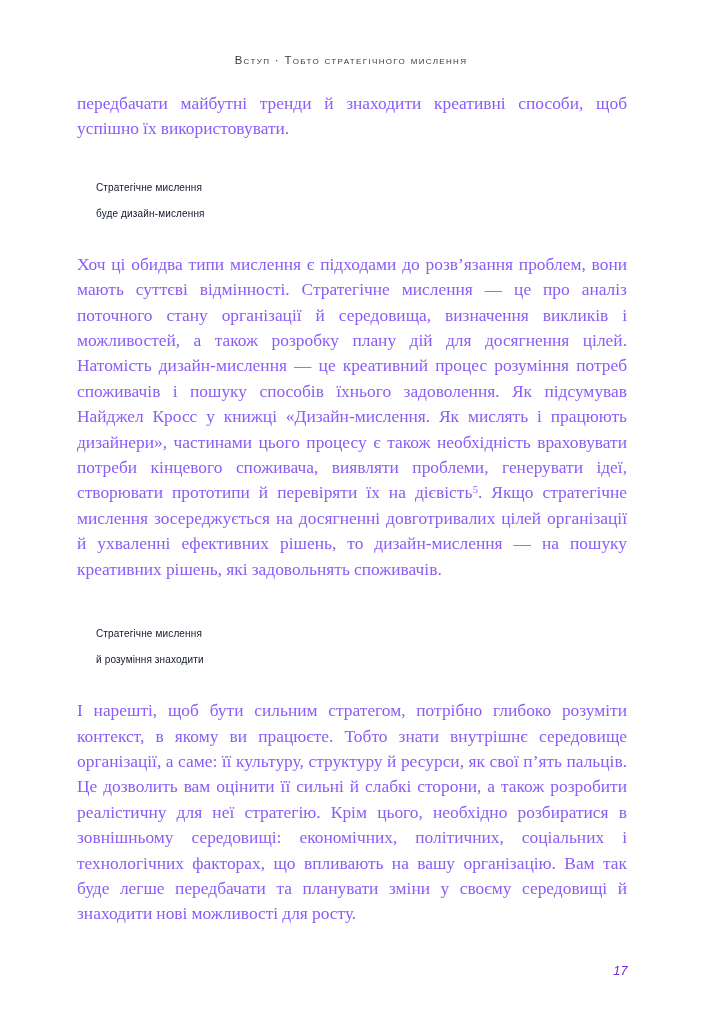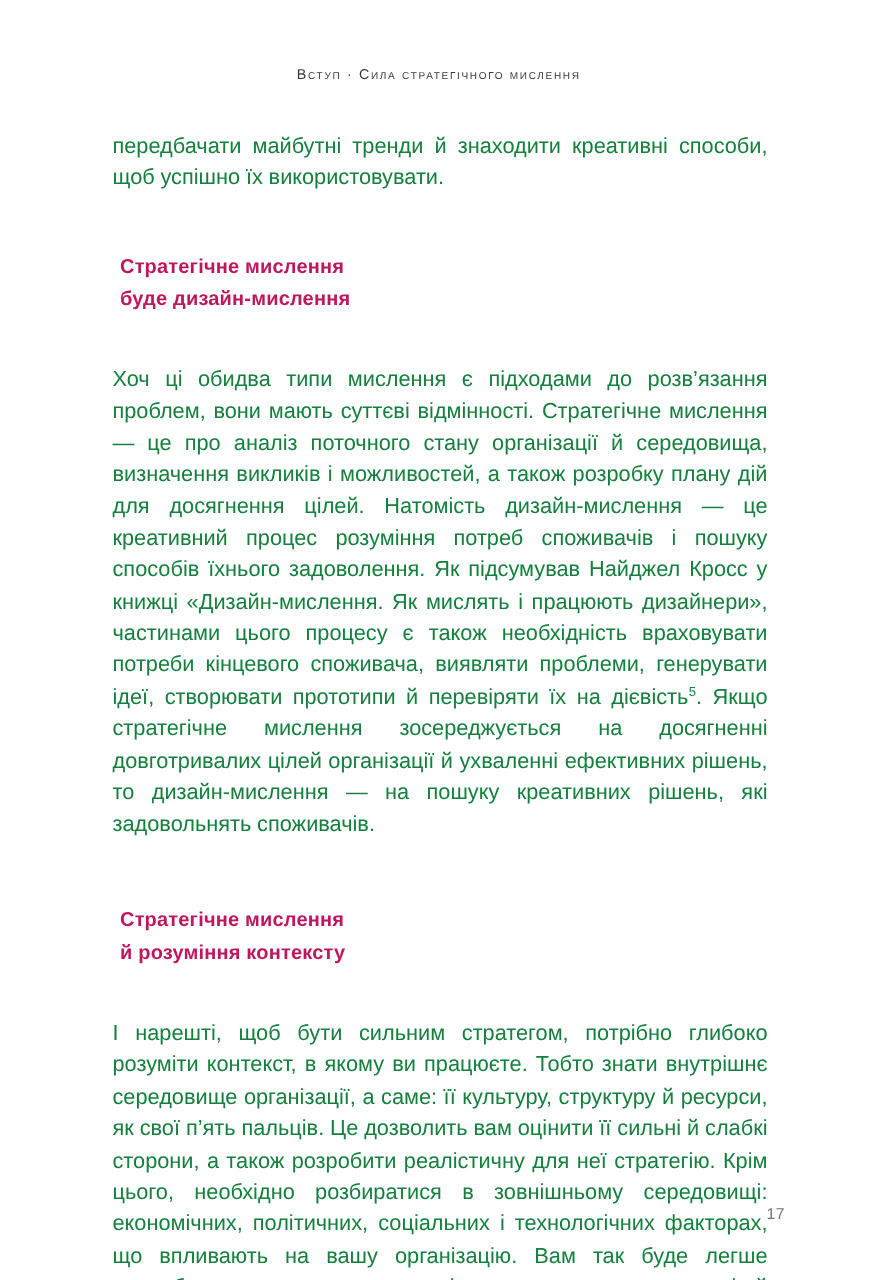--- a/index.html
+++ b/index.html
@@ -45,97 +45,98 @@
 
   
   .column {
     position: absolute;
     left: 74px;
     top: 88px;
     width: 556px;
   }
 
   p.body-par {
-    margin: 16px;
-    font-family: Liberation Sans, sans-serif;
+    margin: 3px;
+    font-family: Liberation Serif, serif;
     font-size: 17.4px;
     line-height: 25.4px;
     text-align: justify;
     text-justify: inter-word;
     word-spacing: -0.2px;
     hyphens: manual;
-    color: #15803d;
+    color: #8b5cf6;
   }
 
   p.body-par.indent {
     text-indent: 27px;
   }
 
   .gap-after-lead { height: 30px; }
 
   h2.section-head {
     margin: 0;
     padding-left: 22px;
     font-family: "Liberation Sans", sans-serif;
-    font-weight: bold;
-    font-size: 16px;
+    font-weight: normal;
+    font-size: 10px;
     line-height: 26px;
     letter-spacing: 0.15px;
-    color: #be185d;
+    color: #0f172a;
   }
   h2.section-head .line { display: block; white-space: nowrap; }
 
   .space-head-to-par { height: 22px; }
   .space-par-to-head { height: 36px; }
 
   sup.fn {
     font-size: 10.5px;
     line-height: 0;
     vertical-align: 0.55em;
     margin-left: 0.3px;
   }
 
   
   .folio {
     position: absolute;
     right: 78px;
     bottom: 46px;
     font-family: "Liberation Sans", sans-serif;
     font-size: 12.6px;
-    color: #737373;
+    color: #6d28d9;
     letter-spacing: 0.4px;
+    font-style: italic;
   }
 </style>
 </head>
 <body>
 
 <div class="page">
 
-  <div class="running-head">Вступ · Сила стратегічного мислення</div>
+  <div class="running-head">Вступ · Тобто стратегічного мислення</div>
 
   <div class="column">
 
     <p class="body-par">передбачати майбутні тренди й знаходити креативні способи, щоб успішно їх використовувати.</p>
 
     <div class="gap-after-lead"></div>
 
     <h2 class="section-head">
       <span class="line">Стратегічне мислення</span>
       <span class="line">буде дизайн-мислення</span>
     </h2>
 
     <div class="space-head-to-par"></div>
 
     <p class="body-par"><span>Хоч ці обидва типи мислення є підходами до розв’язання проблем, вони мають суттєві відмінності. Стратегічне мислення — це про аналіз поточного стану організації й середовища, визначення викликів і можливостей, а також розробку плану дій для досягнення цілей. Натомість дизайн-мислення — це креативний процес розуміння потреб споживачів і пошуку способів їхнього задоволення. Як підсумував Найджел Кросс у книжці «Дизайн-мислення. Як мислять і працюють дизайнери», частинами цього процесу є також необхідність враховувати потреби кінцевого споживача, виявляти проблеми, генерувати ідеї, створювати прототипи й перевіряти їх на дієвість</span><sup class="fn">5</sup><span>. Якщо стратегічне мислення зосереджується на досягненні довготривалих цілей організації й ухваленні ефективних рішень, то дизайн-мислення — на пошуку креативних рішень, які задовольнять споживачів.</span></p>
 
     <div class="space-par-to-head"></div>
 
     <h2 class="section-head">
       <span class="line">Стратегічне мислення</span>
-      <span class="line">й розуміння контексту</span>
+      <span class="line">й розуміння знаходити</span>
     </h2>
 
     <div class="space-head-to-par"></div>
 
     <p class="body-par">І нарешті, щоб бути сильним стратегом, потрібно глибоко розуміти контекст, в якому ви працюєте. Тобто знати внутрішнє середовище організації, а саме: її культуру, структуру й ресурси, як свої п’ять пальців. Це дозволить вам оцінити її сильні й слабкі сторони, а також розробити реалістичну для неї стратегію. Крім цього, необхідно розбиратися в зовнішньому середовищі: економічних, політичних, соціальних і технологічних факторах, що впливають на вашу організацію. Вам так буде легше передбачати та планувати зміни у своєму середовищі й знаходити нові можливості для росту.</p>
 
 
   </div>
 
   <div class="folio">17</div>

